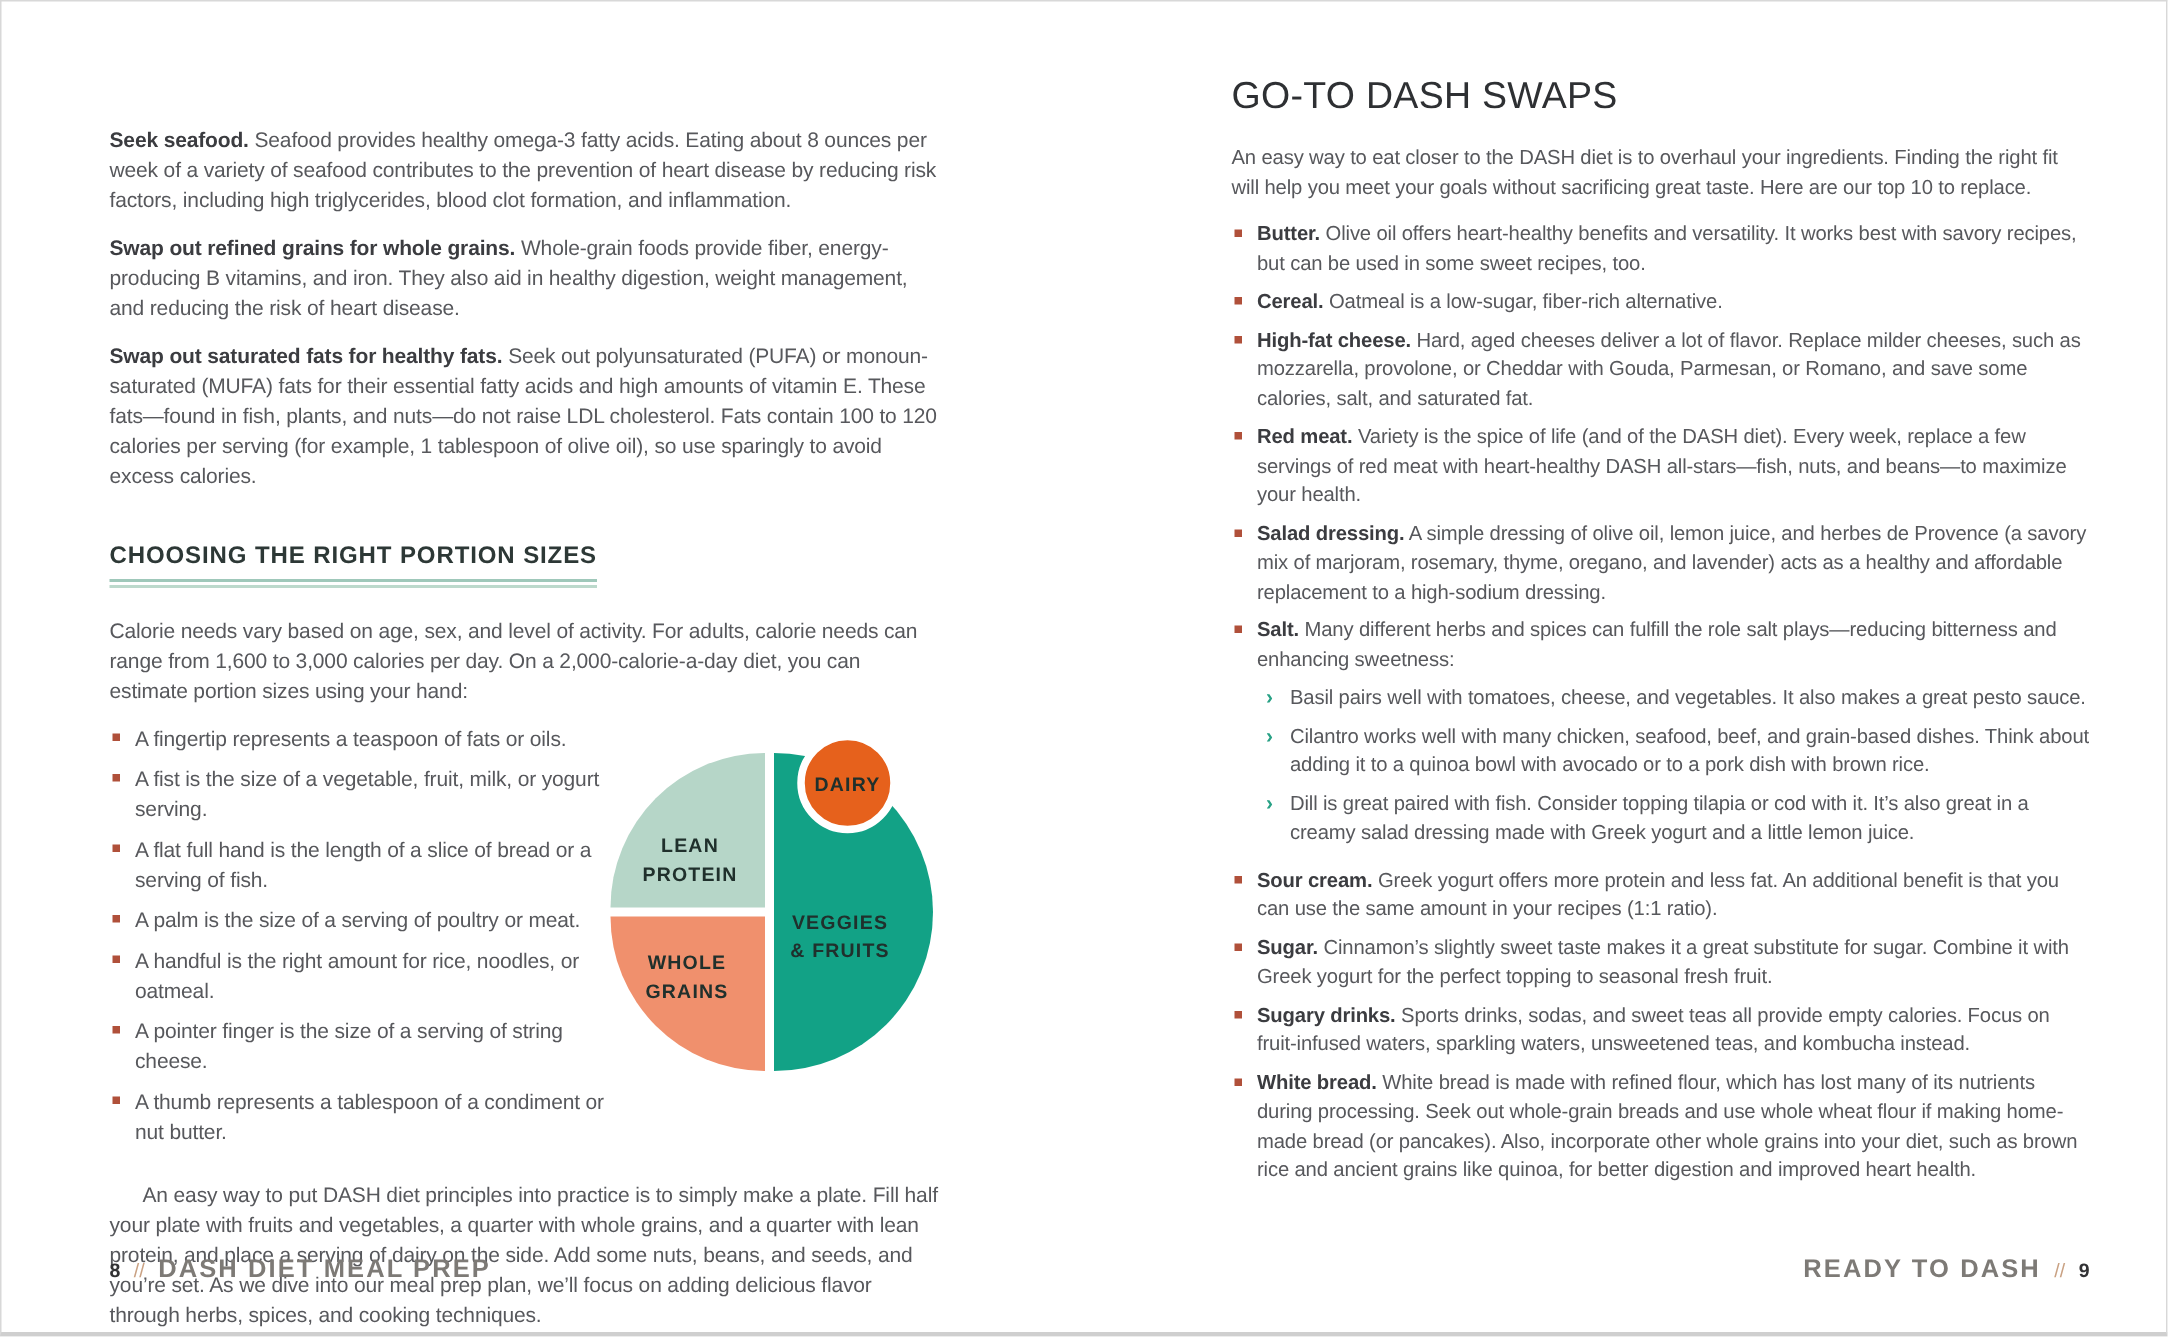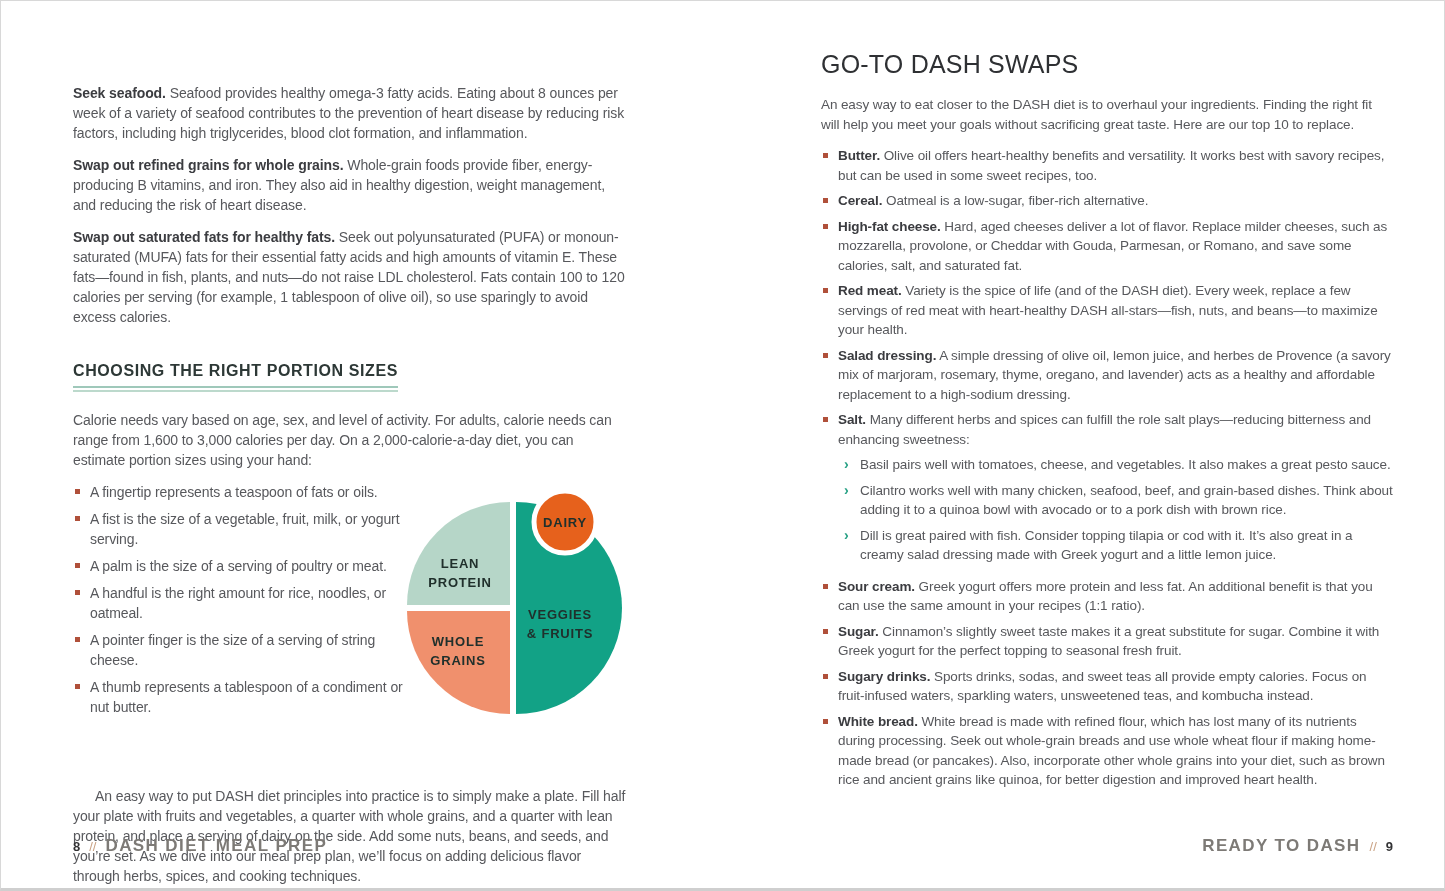--- a/index.html
+++ b/index.html
@@ -103,20 +103,24 @@
 
     <div class="portion-row">
       <ul class="hand-list">
         <li>
             <span class="sq"></span>
             <span class="li-text">A fingertip represents a teaspoon of fats or oils.</span>
           </li>
         <li>
             <span class="sq"></span>
             <span class="li-text">A fist is the size of a vegetable, fruit, milk, or yogurt serving.</span>
+          </li>
+        <li>
+            <span class="sq"></span>
+            <span class="li-text">A flat full hand is the length of a slice of bread or a serving of fish.</span>
           </li>
         <li>
             <span class="sq"></span>
             <span class="li-text">A palm is the size of a serving of poultry or meat.</span>
           </li>
         <li>
             <span class="sq"></span>
             <span class="li-text">A handful is the right amount for rice, noodles, or oatmeal.</span>
           </li>
         <li>

